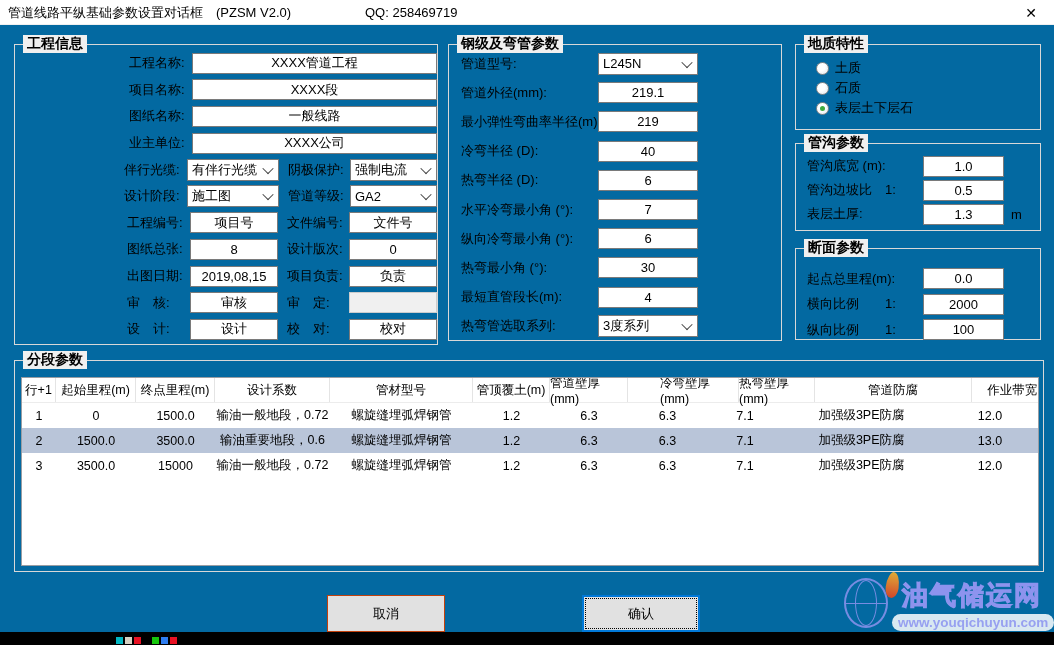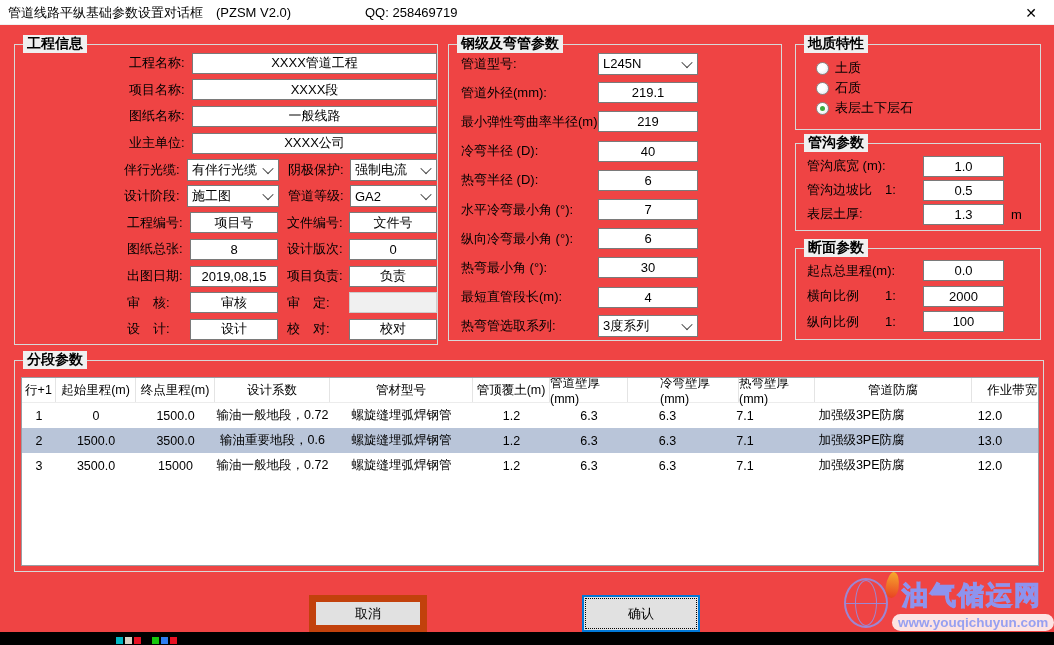--- a/index.html
+++ b/index.html
@@ -1,17 +1,17 @@
 <!DOCTYPE html>
 <html><head>
 <meta charset="utf-8">
 <style>
   html,body{margin:0;padding:0;}
   body{width:1054px;height:645px;position:relative;font-family:"Liberation Sans",sans-serif;background:#000;}
-  .window{position:absolute;left:0;top:0;width:1054px;height:632px;background:#ef4444;border-bottom:none;box-sizing:border-box;outline:1px solid #000;}
+  .window{position:absolute;left:0;top:0;width:1054px;height:632px;background:#0369a1;border-bottom:none;box-sizing:border-box;outline:1px solid #000;}
   
   .titlebar{position:absolute;left:0;top:0;width:1054px;height:25px;background:#ffffff;border-bottom:1px solid #f0f0f0;box-sizing:border-box;}
   .titlebar .title{position:absolute;left:8px;top:0;height:25px;line-height:25px;font-size:13px;color:#000;white-space:pre;}
   .titlebar .qq{position:absolute;left:365px;top:0;height:25px;line-height:25px;font-size:13px;color:#000;}
   .close-btn{position:absolute;right:0;top:0;width:46px;height:25px;display:flex;align-items:center;justify-content:center;font-size:14px;color:#000;cursor:pointer;}
   
   .group{position:absolute;border:1px solid #d8d8d8;box-sizing:border-box;}
   .legend{position:absolute;top:-10px;left:8px;background:#f0f0f0;padding:0 4px;font-weight:bold;font-size:14px;color:#000;white-space:pre;}
   .lbl{font-size:13px;color:#000;white-space:pre;}
   .inp{height:21px;border:1px solid #7a7a7a;background:#fff;font-size:13px;color:#000;display:flex;align-items:center;justify-content:center;box-sizing:border-box;}
@@ -43,21 +43,21 @@
   .rp-row .suffix{font-size:13px;margin-left:7px;}
   
   .seg-table{position:absolute;left:6px;top:16px;width:1018px;height:189px;background:#fff;border:1px solid #999da3;box-sizing:border-box;overflow:hidden;}
   .thead{display:flex;height:24px;border-bottom:1px solid #ececec;}
   .thcell{display:flex;align-items:center;justify-content:center;font-size:12.5px;color:#000;box-sizing:border-box;border-right:1px solid #e4e4e4;flex:0 0 auto;}
   .trow{display:flex;height:25px;}
   .trow.selected{background:#b9c5d9;}
   .tcell{display:flex;align-items:center;justify-content:center;font-size:12.5px;color:#000;box-sizing:border-box;flex:0 0 auto;}
   
   .btn{position:absolute;height:37px;background:#e1e1e1;display:flex;align-items:center;justify-content:center;font-size:13px;color:#000;box-sizing:border-box;cursor:pointer;}
-  .btn-cancel{left:309px;top:595px;width:118px;border:7px solid #c2410c;}
+  .btn-cancel{left:327px;top:595px;width:118px;border:1px solid #c2410c;}
   .btn-confirm{left:582px;top:595px;width:118px;border:2px solid #0078d7;outline:1px dotted #000;outline-offset:-4px;}
   
   .taskbar{position:absolute;left:0;top:632px;width:1054px;height:13px;background:#000;}
   .tb-ico{position:absolute;top:5px;width:7px;height:7px;}
   
   .watermark{position:absolute;right:4px;top:570px;width:210px;height:70px;z-index:50;pointer-events:none;}
   .wm-globe{position:absolute;left:4px;top:8px;width:44px;height:50px;border:2px solid #8d93ee;border-radius:50%;opacity:.85;box-sizing:border-box;}
   .wm-globe::before{content:'';position:absolute;left:50%;top:0;width:55%;height:100%;transform:translateX(-50%);border:1.5px solid #8d93ee;border-radius:50%;box-sizing:border-box;}
   .wm-globe::after{content:'';position:absolute;left:0;top:50%;width:100%;height:0;border-top:1.5px solid #8d93ee;}
   .wm-flame{position:absolute;left:46px;top:2px;width:13px;height:26px;background:linear-gradient(#f7b32b,#e8431e);border-radius:50% 50% 50% 50%/60% 60% 40% 40%;transform:rotate(8deg);opacity:.9;}
@@ -229,21 +229,21 @@
       <span class="lbl">管沟边坡比　1:</span>
       <div class="inp">0.5</div>
     </div>
     <div class="rp-row" style="height:24px;">
       <span class="lbl">表层土厚:</span>
       <div class="inp">1.3</div>
       <span class="suffix">m</span>
     </div>
   </div>
 
-  <div class="group" style="left:795px;top:248px;width:246px;height:92px;padding-top:9px;">
+  <div class="group" style="left:795px;top:248px;width:246px;height:92px;padding-top:17px;">
     <span class="legend">断面参数</span>
     <div class="rp-row" style="height:25.5px;">
       <span class="lbl">起点总里程(m):</span>
       <div class="inp">0.0</div>
     </div>
     <div class="rp-row" style="height:25.5px;">
       <span class="lbl">横向比例　　1:</span>
       <div class="inp">2000</div>
     </div>
     <div class="rp-row" style="height:25.5px;">

